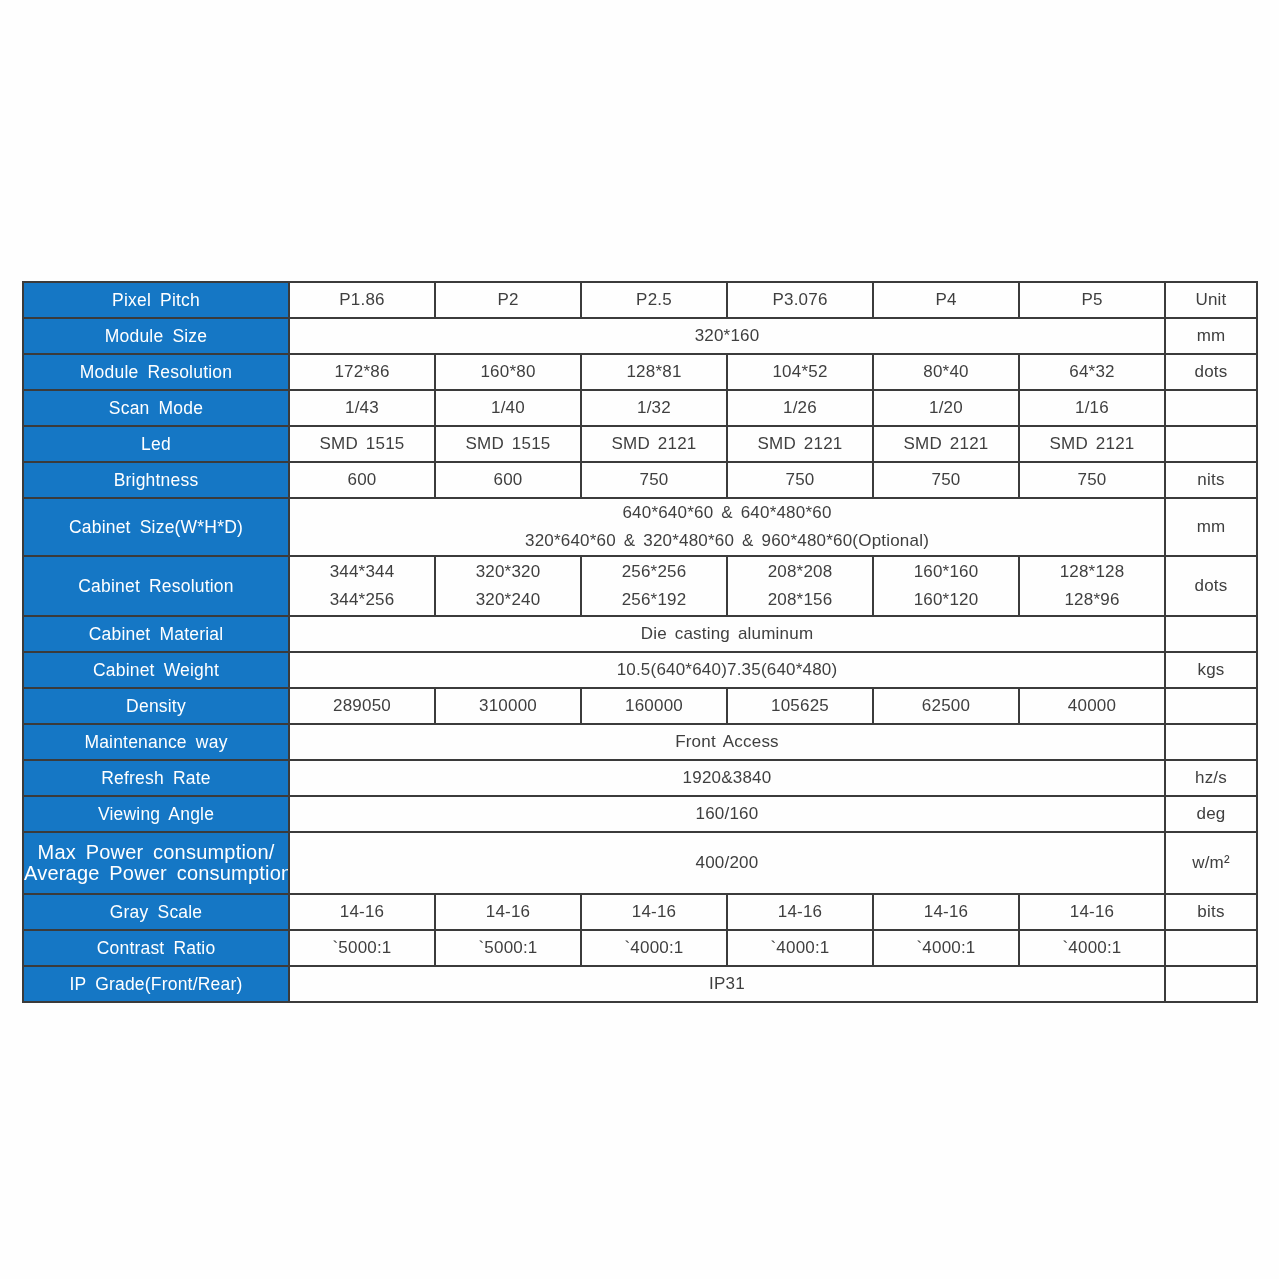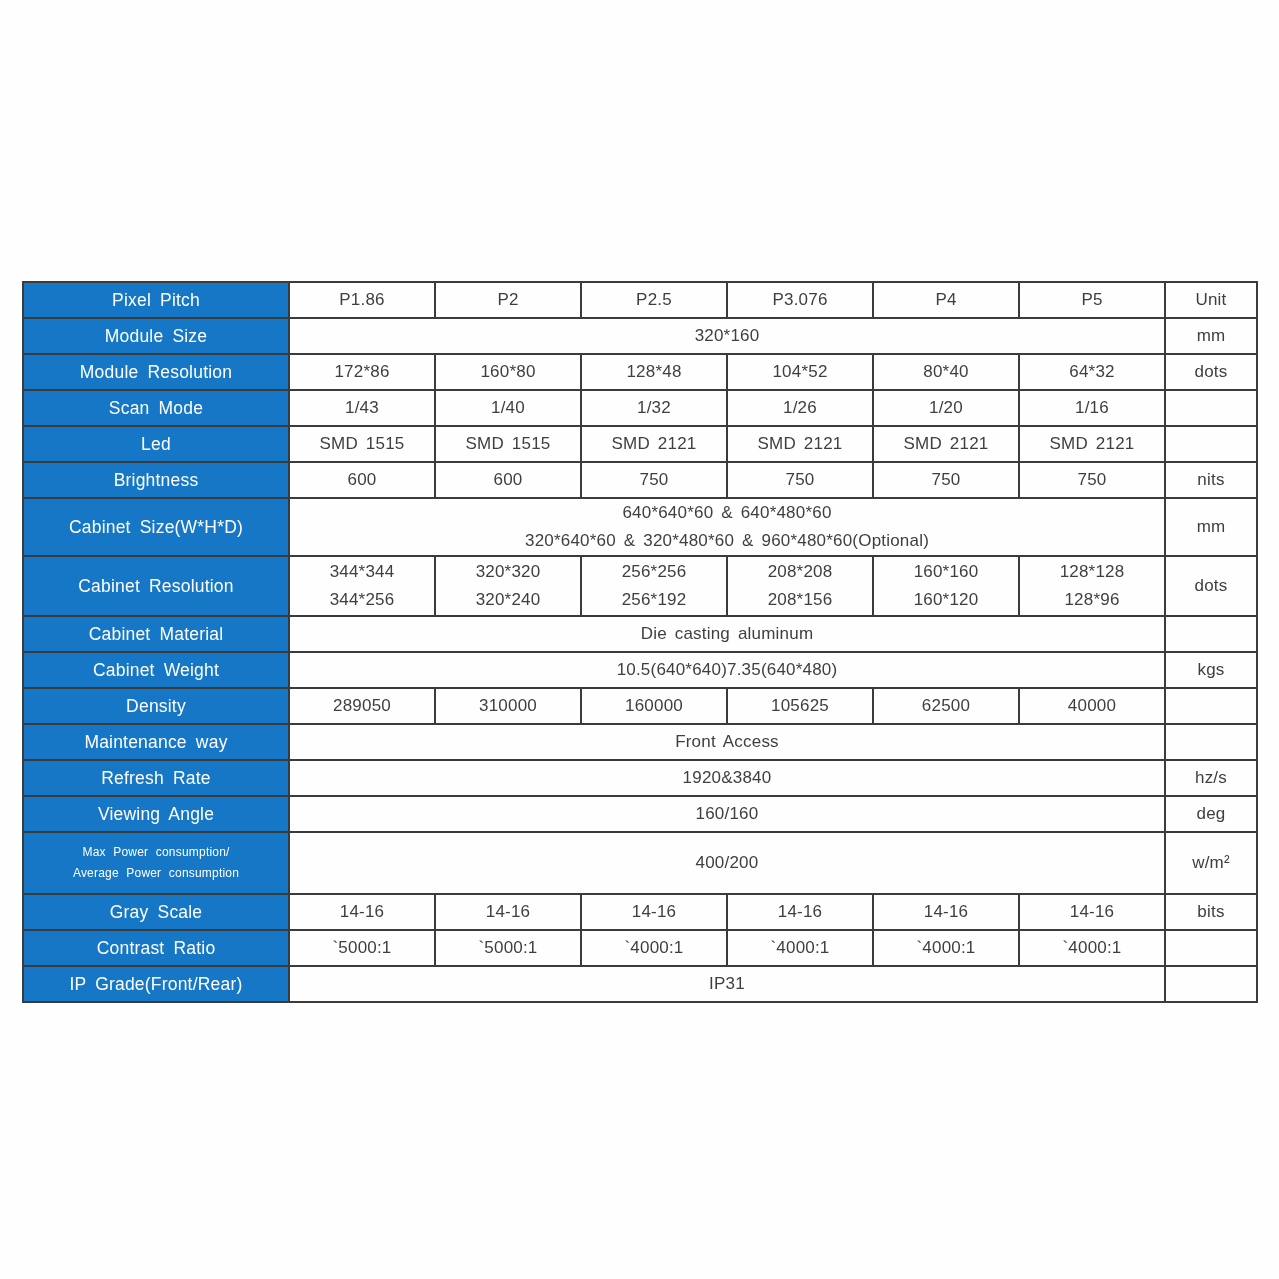--- a/index.html
+++ b/index.html
@@ -41,21 +41,21 @@
     background: var(--accent-blue, #1577c5);
     color: #ffffff;
     font-size: 17.5px;
     word-spacing: 4px;
   }
   tr.h36 { height: 36px; }
   tr.h58 { height: 58px; padding-left: 15px; }
   tr.h60 { height: 60px; padding-left: 35px; }
   tr.h62 { height: 62px; }
   .two-line div { line-height: 28px; }
-  .lbl-two-line div { line-height: 21px; font-size: 12px; }
+  .lbl-two-line div { line-height: 21px; font-size: 20px; }
 </style>
 </head>
 <body>
 
 <div class="canvas">
   <table class="spec-table">
     <colgroup>
       <col style="width:266px">
       <col style="width:146px">
         <col style="width:146px">
@@ -81,21 +81,21 @@
     <tr class="h36">
       <td class="lbl">Module Size</td>
       <td colspan="6">320*160</td>
       <td>mm</td>
     </tr>
 
     <tr class="h36">
       <td class="lbl">Module Resolution</td>
       <td>172*86</td>
       <td>160*80</td>
-      <td>128*48</td>
+      <td>128*81</td>
       <td>104*52</td>
       <td>80*40</td>
       <td>64*32</td>
       <td>dots</td>
     </tr>
 
     <tr class="h36">
       <td class="lbl">Scan Mode</td>
       <td>1/43</td>
       <td>1/40</td>

